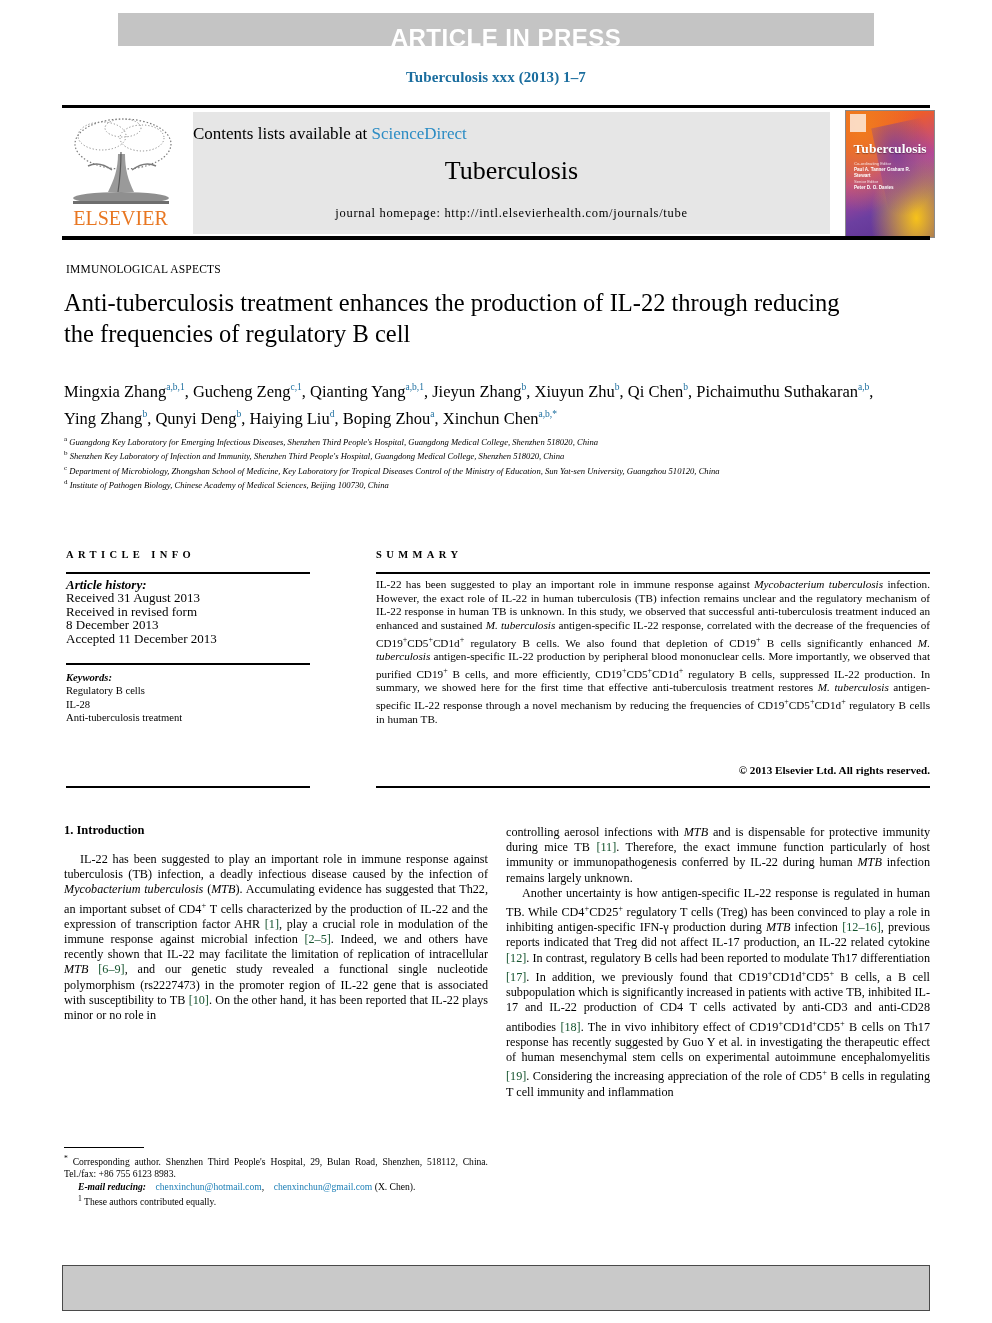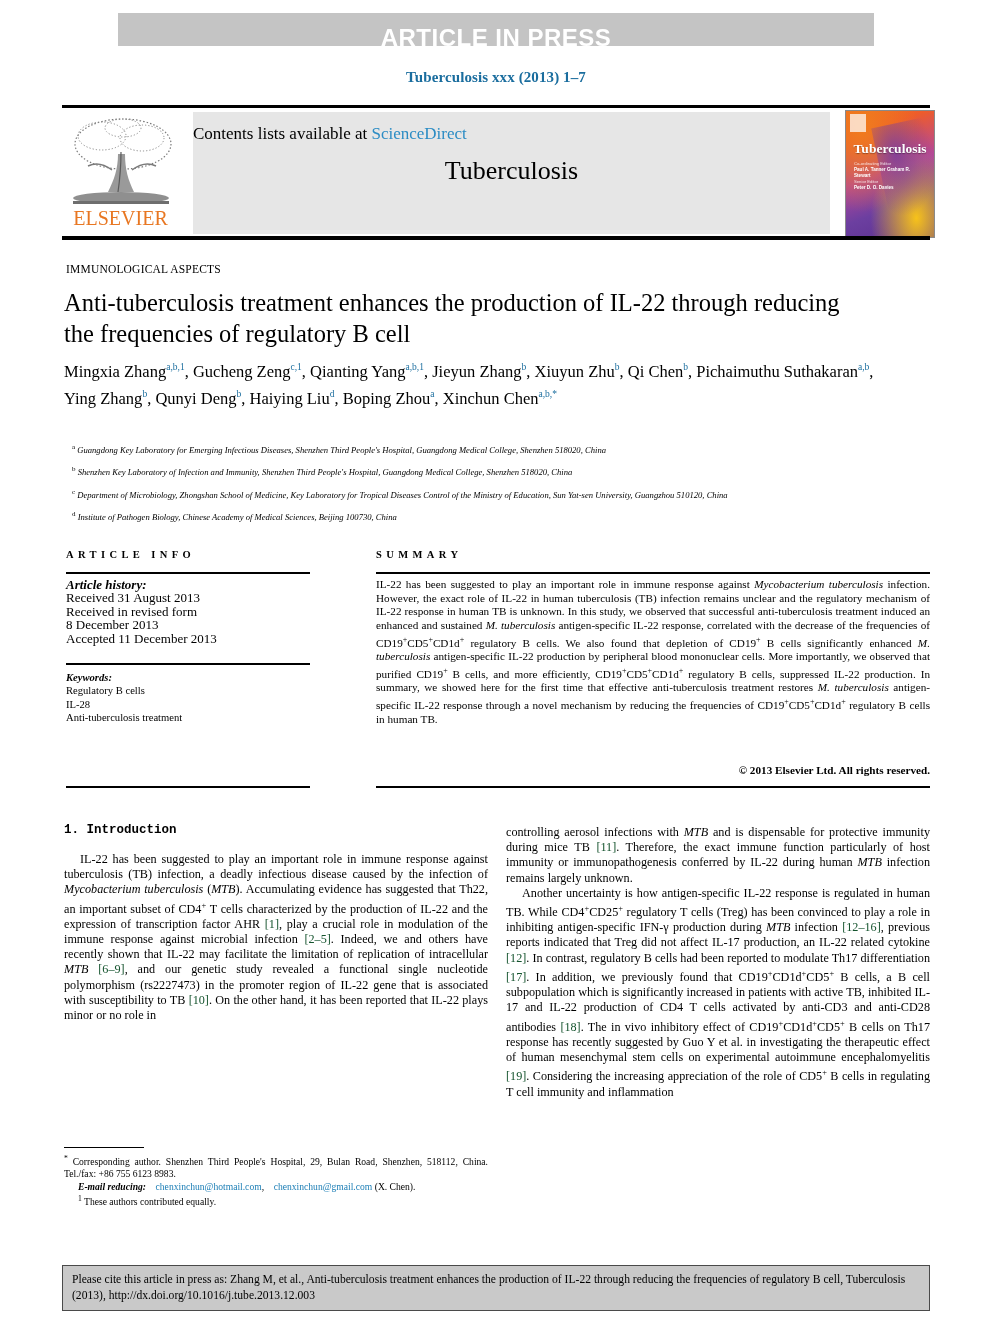--- a/index.html
+++ b/index.html
@@ -16,20 +16,21 @@
   .aip-band{
     position:absolute;left:118px;top:13px;width:756px;height:33px;
     background:#c4c4c4;
   }
   .aip-text{
     position:absolute;left:118px;top:13px;width:756px;height:50px;
     display:flex;align-items:center;justify-content:center;
     font-family:"Liberation Sans","DejaVu Sans",sans-serif;
     font-weight:bold;font-size:24px;letter-spacing:0.5px;
     color:#ffffff;
+    padding-left:10px;
   }
 
   
   .runhead{
     position:absolute;left:0;top:69px;width:992px;text-align:center;
     font-size:15px;font-weight:bold;color:#1a6d9e;
     letter-spacing:.1px;
   }
 
   
@@ -111,32 +112,32 @@
     position:absolute;left:66px;top:263px;
     font-size:11.5px;letter-spacing:.2px;color:#000;
     font-family:"Liberation Serif","DejaVu Serif",serif;
   }
   .title{
     position:absolute;left:64px;top:287px;width:810px;
     font-size:24.5px;line-height:31px;color:#000;
     font-family:"Liberation Serif","DejaVu Serif",serif;
   }
   .authors{
-    position:absolute;left:64px;top:356px;width:830px;
+    position:absolute;left:64px;top:376px;width:830px;
     font-size:16.5px;line-height:22.5px;color:#000;
     font-family:"Liberation Serif","DejaVu Serif",serif;
   }
   .authors sup{font-size:9.5px;color:#1a6d9e;vertical-align:super;}
   .affils{
     position:absolute;left:64px;top:434px;width:840px;
     font-size:8.6px;line-height:11.6px;color:#000;font-style:italic;
     font-family:"Liberation Serif","DejaVu Serif",serif;
   }
   .affils sup{font-style:normal;font-size:7px;vertical-align:super;}
-  .affils div{margin:8px;}
+  .affils div{margin:0;}
 
   
   .rule{position:absolute;background:#000;}
   .info-head{
     position:absolute;left:66px;top:549px;
     font-size:10.5px;font-weight:bold;letter-spacing:4.4px;
     font-family:"Liberation Serif","DejaVu Serif",serif;
   }
   .sum-head{
     position:absolute;left:376px;top:549px;
@@ -171,21 +172,21 @@
   .copyline{
     position:absolute;left:376px;top:764px;width:554px;text-align:right;
     font-size:11.2px;font-weight:bold;
     font-family:"Liberation Serif","DejaVu Serif",serif;
   }
 
   
   .h2{
     position:absolute;left:64px;top:823px;
     font-size:12.5px;font-weight:bold;
-    font-family:Liberation Mono, monospace;
+    font-family:Liberation Serif, serif;
   }
   .colL{
     position:absolute;left:64px;top:852px;width:424px;
     font-size:12.2px;line-height:15.2px;text-align:justify;
     font-family:"Liberation Serif","DejaVu Serif",serif;
   }
   .colR{
     position:absolute;left:506px;top:825px;width:424px;
     font-size:12.2px;line-height:15.2px;text-align:justify;
     font-family:"Liberation Serif","DejaVu Serif",serif;
@@ -259,20 +260,21 @@
         </svg>
       </div>
       <div class="els-word">ELSEVIER</div>
     </div>
 
     <div class="mast-center"></div>
     <div class="mast-line1">
       <span>Contents lists available at </span><span class="sd">ScienceDirect</span>
     </div>
     <div class="mast-title">Tuberculosis</div>
+    <div class="mast-home">journal homepage: http://intl.elsevierhealth.com/journals/tube</div>
 
     <div class="cover">
       <div class="cover-frond"></div>
       <div class="cover-els"></div>
       <div class="cover-title">Tuberculosis</div>
       <div class="cover-sub">
         <span class="lbl">Co-ordinating Editor</span>
         <b>Paul A. Tanner
 Graham R. Stewart</b>
         <span class="lbl">Senior Editor</span>
@@ -339,15 +341,14 @@
       <span>(X. Chen).</span>
     </p>
     <p class="ind"><sup>1</sup> These authors contributed equally.</p>
   </div>
 
   <div class="imprint">
     <div class="doi">http://dx.doi.org/10.1016/j.tube.2013.12.003</div>
   </div>
 
   <div class="citebox"></div>
-  <div class="citetext">Please cite this article in press as: Zhang M, et al., Anti-tuberculosis treatment enhances the production of IL-22 through reducing the frequencies of regulatory B cell, Tuberculosis (2013), http://dx.doi.org/10.1016/j.tube.2013.12.003</div>
 
 </div>
 
 </body></html>

